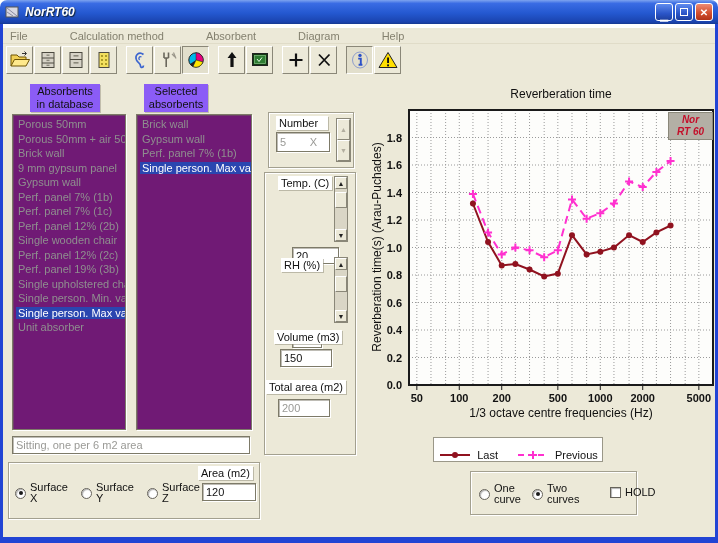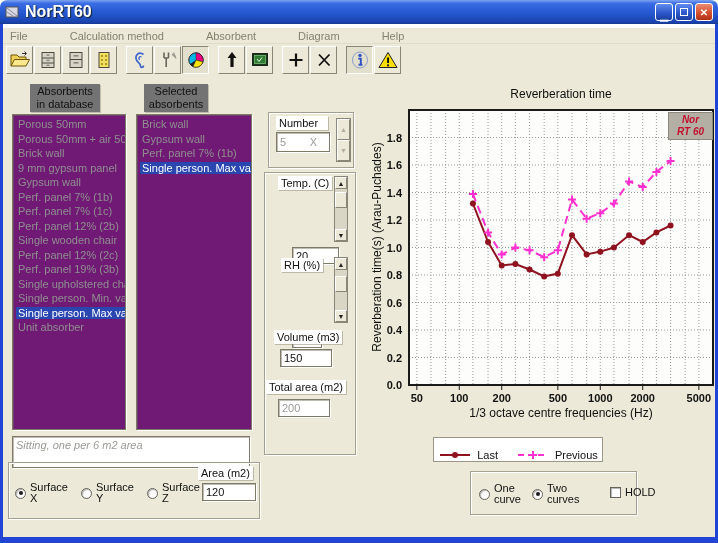--- a/index.html
+++ b/index.html
@@ -5,21 +5,21 @@
   html,body{margin:0;padding:0;background:#fff;}
   *{box-sizing:border-box;}
   .stage{position:relative;width:718px;height:543px;background:#fff;overflow:hidden;
          font-family:"Liberation Sans",sans-serif;font-size:11px;color:#111;}
   .abs{position:absolute;}
   
   .frame{background:#2144d4;}
   .titlebar{left:0;top:4;width:718px;height:24px;border-radius:7px 7px 0 0;
     background:linear-gradient(180deg,#7ea4ef 0%,#3a6ce4 14%,#2458d0 55%,#1a43ae 92%,#16398f 100%);
     display:flex;align-items:center;padding:0 5px;}
-  .title-text{color:#fff;font-weight:bold;font-size:16px;margin-left:5px;text-shadow:1px 1px 1px #123;}
+  .title-text{color:#fff;font-weight:bold;font-size:12px;margin-left:5px;text-shadow:1px 1px 1px #123;font-style:italic;}
   .winbtns{margin-left:auto;display:flex;gap:2px;}
   .winbtn{width:18px;height:18px;border:1px solid #fff;border-radius:3px;color:#fff;
     display:flex;align-items:center;justify-content:center;font-size:10px;font-weight:bold;
     background:linear-gradient(180deg,#5f8bee,#2a55c8 60%,#1e3f9e);}
   .winbtn.close{background:linear-gradient(180deg,#ec8b75,#d4502f 55%,#b23318);}
   .content-bg{left:3px;top:28px;width:712px;height:509px;background:#ece9d8;}
   .menubar{left:3px;top:28px;width:712px;height:16px;display:flex;align-items:center;
     border-bottom:1px solid #e0dcc8;gap:28px;}
   .menu-item{padding:1px 7px;color:#84816f;}
   .toolbar{left:6px;top:46px;width:709px;height:32px;display:flex;align-items:flex-start;}
@@ -35,21 +35,21 @@
   .sunken{background:#fff;border:1px solid #7d7a68;
     box-shadow:inset 1px 1px 0 rgba(110,106,92,.45),1px 1px 0 #fff;}
   .groupbox{border:1px solid #a3a08f;box-shadow:inset 1px 1px 0 #fff,1px 1px 0 #fff;}
   .listbox{background:#701a75;border:1px solid #7d7a68;
     box-shadow:inset 1px 1px 0 rgba(110,106,92,.45),1px 1px 0 #fff;
     overflow:hidden;padding:2px 0 0 1px;}
   .li{height:14.5px;line-height:14.5px;white-space:nowrap;color:#8f8f8f;padding-left:2px;}
   .li span{padding:0 2px;}
   .li.sel span{background:#2a46b0;color:#fff;}
   .gray-text{color:#9a9a96;}
-  .header-label{background:#737373;text-align:center;line-height:13px;padding:1px 2px;
+  .header-label{background:#8b5cf6;text-align:center;line-height:13px;padding:1px 2px;
     box-shadow:1px 1px 0 rgba(150,146,128,.5);}
   .field{padding:1px 3px;line-height:15px;}
   
   .radio{width:11px;height:11px;border-radius:50%;background:#fff;border:1px solid #66635a;
     box-shadow:inset 1px 1px 1px rgba(0,0,0,.3);position:relative;flex:none;}
   .radio.on::after{content:'';position:absolute;left:2.5px;top:2.5px;width:4px;height:4px;
     border-radius:50%;background:#1a1a1a;}
   .checkbox{width:11px;height:11px;background:#fff;border:1px solid #66635a;
     box-shadow:inset 1px 1px 1px rgba(0,0,0,.3);flex:none;}
   .optlabel{line-height:11px;margin-left:4px;}
@@ -260,21 +260,21 @@
       <div class="li sel"><span>Single person. Max value</span></div>
       <div class="li"><span>Unit absorber</span></div>
     </div>
   <div class="abs listbox" id="sel-list" style="left:136px;top:114px;width:116px;height:316px;">
       <div class="li"><span>Brick wall</span></div>
       <div class="li"><span>Gypsum wall</span></div>
       <div class="li"><span>Perf. panel  7% (1b)</span></div>
       <div class="li sel"><span>Single person. Max value</span></div>
     </div>
 
-  <div class="abs sunken field gray-text" style="left:12px;top:436px;width:238px;height:32px;font-style:italic;">Sitting, one per 6 m2 area</div>
+  <div class="abs sunken field gray-text" style="left:12px;top:436px;width:238px;height:18px;">Sitting, one per 6 m2 area</div>
 
   <div class="abs groupbox" style="left:268px;top:112px;width:86px;height:56px;"></div>
   <div class="abs wlabel" style="left:276px;top:116px;width:52px;">Number</div>
   <div class="abs sunken gray-text" style="left:276px;top:132px;width:54px;height:20px;display:flex;align-items:center;padding:0 3px;">
     <span>5</span>
     <span style="margin-left:auto;margin-right:9px;">X</span>
   </div>
   <div class="abs vscroll" style="left:336px;top:118px;width:15px;height:44px;">
     <div class="sbtn dis" style="height:21px;">▲</div>
     <div class="sbtn dis" style="height:21px;border-top:1px solid #fff;">▼</div>

